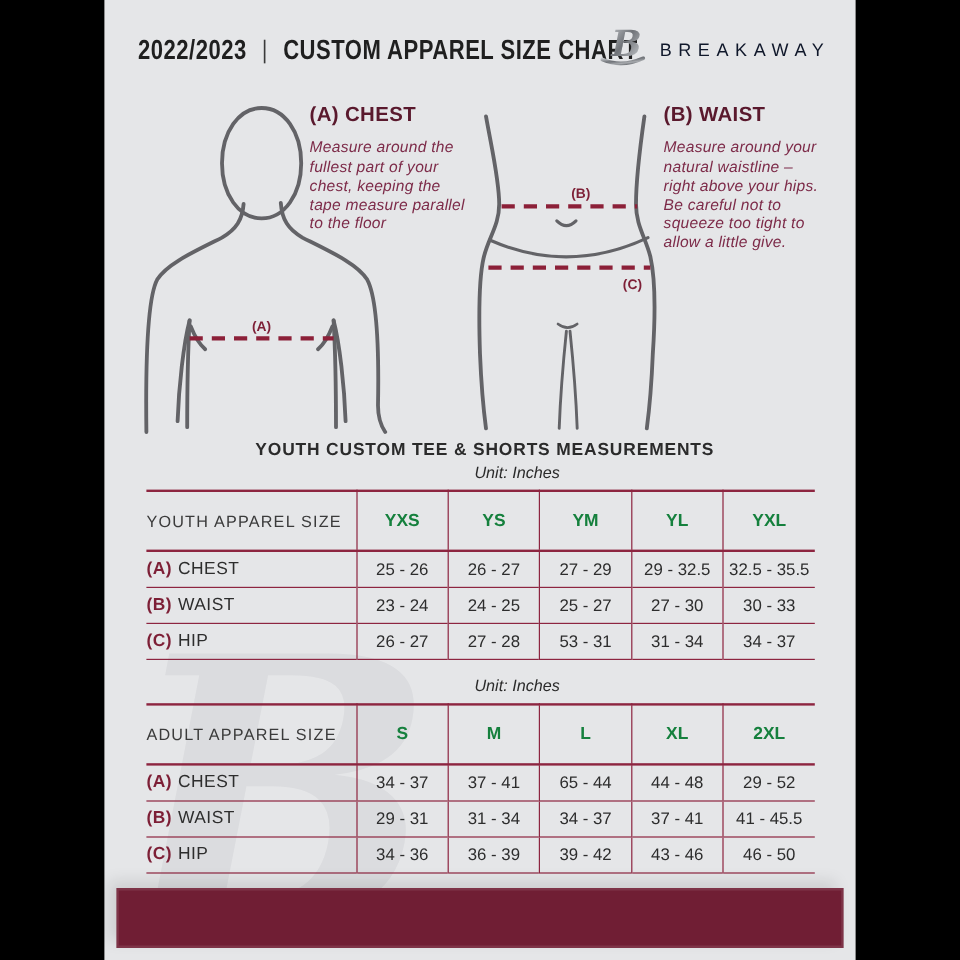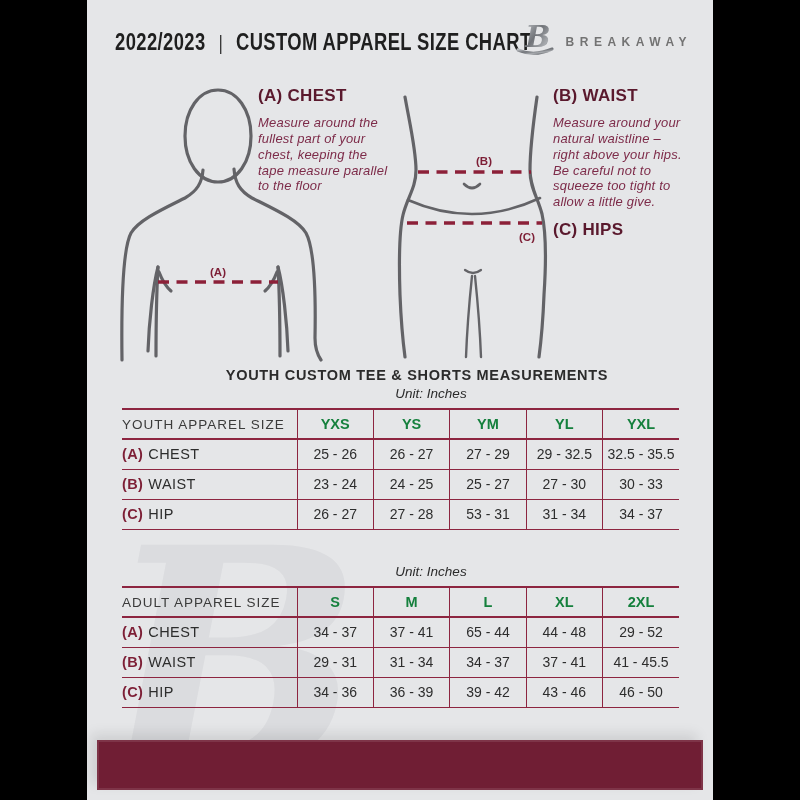--- a/index.html
+++ b/index.html
@@ -16,21 +16,21 @@
   .header { position:absolute; top:20px; left:28px; width:577px; height:44px; z-index:2; }
   .header-title {
     position:absolute; left:0; top:50%;
     transform:translateY(-50%) scaleX(0.80); transform-origin:left center;
     display:flex; align-items:center; gap:16px; white-space:nowrap;
     font-size:23px; font-weight:700; color:#1f1f1f; letter-spacing:0.5px;
   }
   .header-sep { font-weight:400; color:#3a3a3a; font-size:21px; }
   .brand { position:absolute; right:0; top:50%; transform:translateY(-50%);
            display:flex; align-items:center; gap:10px; }
-  .brand-name { font-size:12px; font-weight:700; letter-spacing:5.5px; color:#737373; }
+  .brand-name { font-size:15px; font-weight:400; letter-spacing:5.5px; color:#0f172a; }
   
   .watermark {
     position:absolute; left:18px; top:508px; z-index:0;
     font-family:"DejaVu Serif", serif; font-style:italic; font-weight:700;
     font-size:305px; line-height:1; color:rgba(45,45,65,0.05);
     user-select:none;
   }
   
   .figures-svg { position:absolute; left:0; top:80px; z-index:1; }
   .guide-block { position:absolute; z-index:2; }
@@ -39,38 +39,38 @@
   }
   .guide-block p {
     margin:9px 0 0 0; font-size:13px; font-style:italic; color:#7d2b49;
     line-height:1.22; letter-spacing:0.2px; white-space:pre-line;
   }
   .gb-chest { left:171px; top:86px;  width:142px; }
   .gb-waist { left:466px; top:86px;  width:154px; }
   .gb-hips  { left:466px; top:220px; width:158px; }
   
   .section-title {
-    position:absolute; left:17px; width:626px; text-align:center; z-index:2;
+    position:absolute; left:4px; width:626px; text-align:center; z-index:2;
     font-size:14.5px; font-weight:700; color:#2b2b2b; letter-spacing:0.7px;
   }
   .section-unit {
     position:absolute; left:0; width:688px; text-align:center; z-index:2;
     font-size:13.5px; font-style:italic; color:#2b2b2b;
   }
   .st-youth { top:367px; } .su-youth { top:386px; }
   .st-adult { top:545px; } .su-adult { top:564px; }
   
   .size-table {
     position:absolute; left:35px; width:557px; z-index:2;
     border-collapse:collapse; table-layout:fixed;
     border-top:2.5px solid #8d2540; border-bottom:1.7px solid #8d2540;
   }
   .t-youth { top:408px; } .t-adult { top:586px; }
   .size-table col.c-label { width:175px; }
-  .size-table thead tr { height:30px; }
+  .size-table thead tr { height:50px; }
   .size-table tbody tr { height:30px; }
   .size-table thead tr { border-bottom:2.2px solid #8d2540; }
   .size-table tbody tr { border-bottom:1.7px solid #8d2540; }
   .size-table th, .size-table td { padding:0; vertical-align:middle; }
   .size-table th:not(:first-child), .size-table td:not(:first-child) {
     border-left:1.7px solid #8d2540; text-align:center;
   }
   .th-label {
     text-align:left; padding-left:14px; font-weight:400;
     font-size:13.5px; letter-spacing:1px; color:#3b3b3b;
@@ -162,21 +162,20 @@
   <div class="guide-block gb-waist">
     <h3>(B) WAIST</h3>
     <p>Measure around your
 natural waistline –
 right above your hips.
 Be careful not to
 squeeze too tight to
 allow a little give.</p>
   </div>
   <div class="guide-block gb-hips">
-    <h3>(C) HIPS</h3>
   </div>
 
   <div class="section-title st-youth">YOUTH CUSTOM TEE &amp; SHORTS MEASUREMENTS</div>
   <div class="section-unit su-youth">Unit: Inches</div>
 
   <table class="size-table t-youth">
     <colgroup>
         <col class="c-label">
         <col>
         <col>

